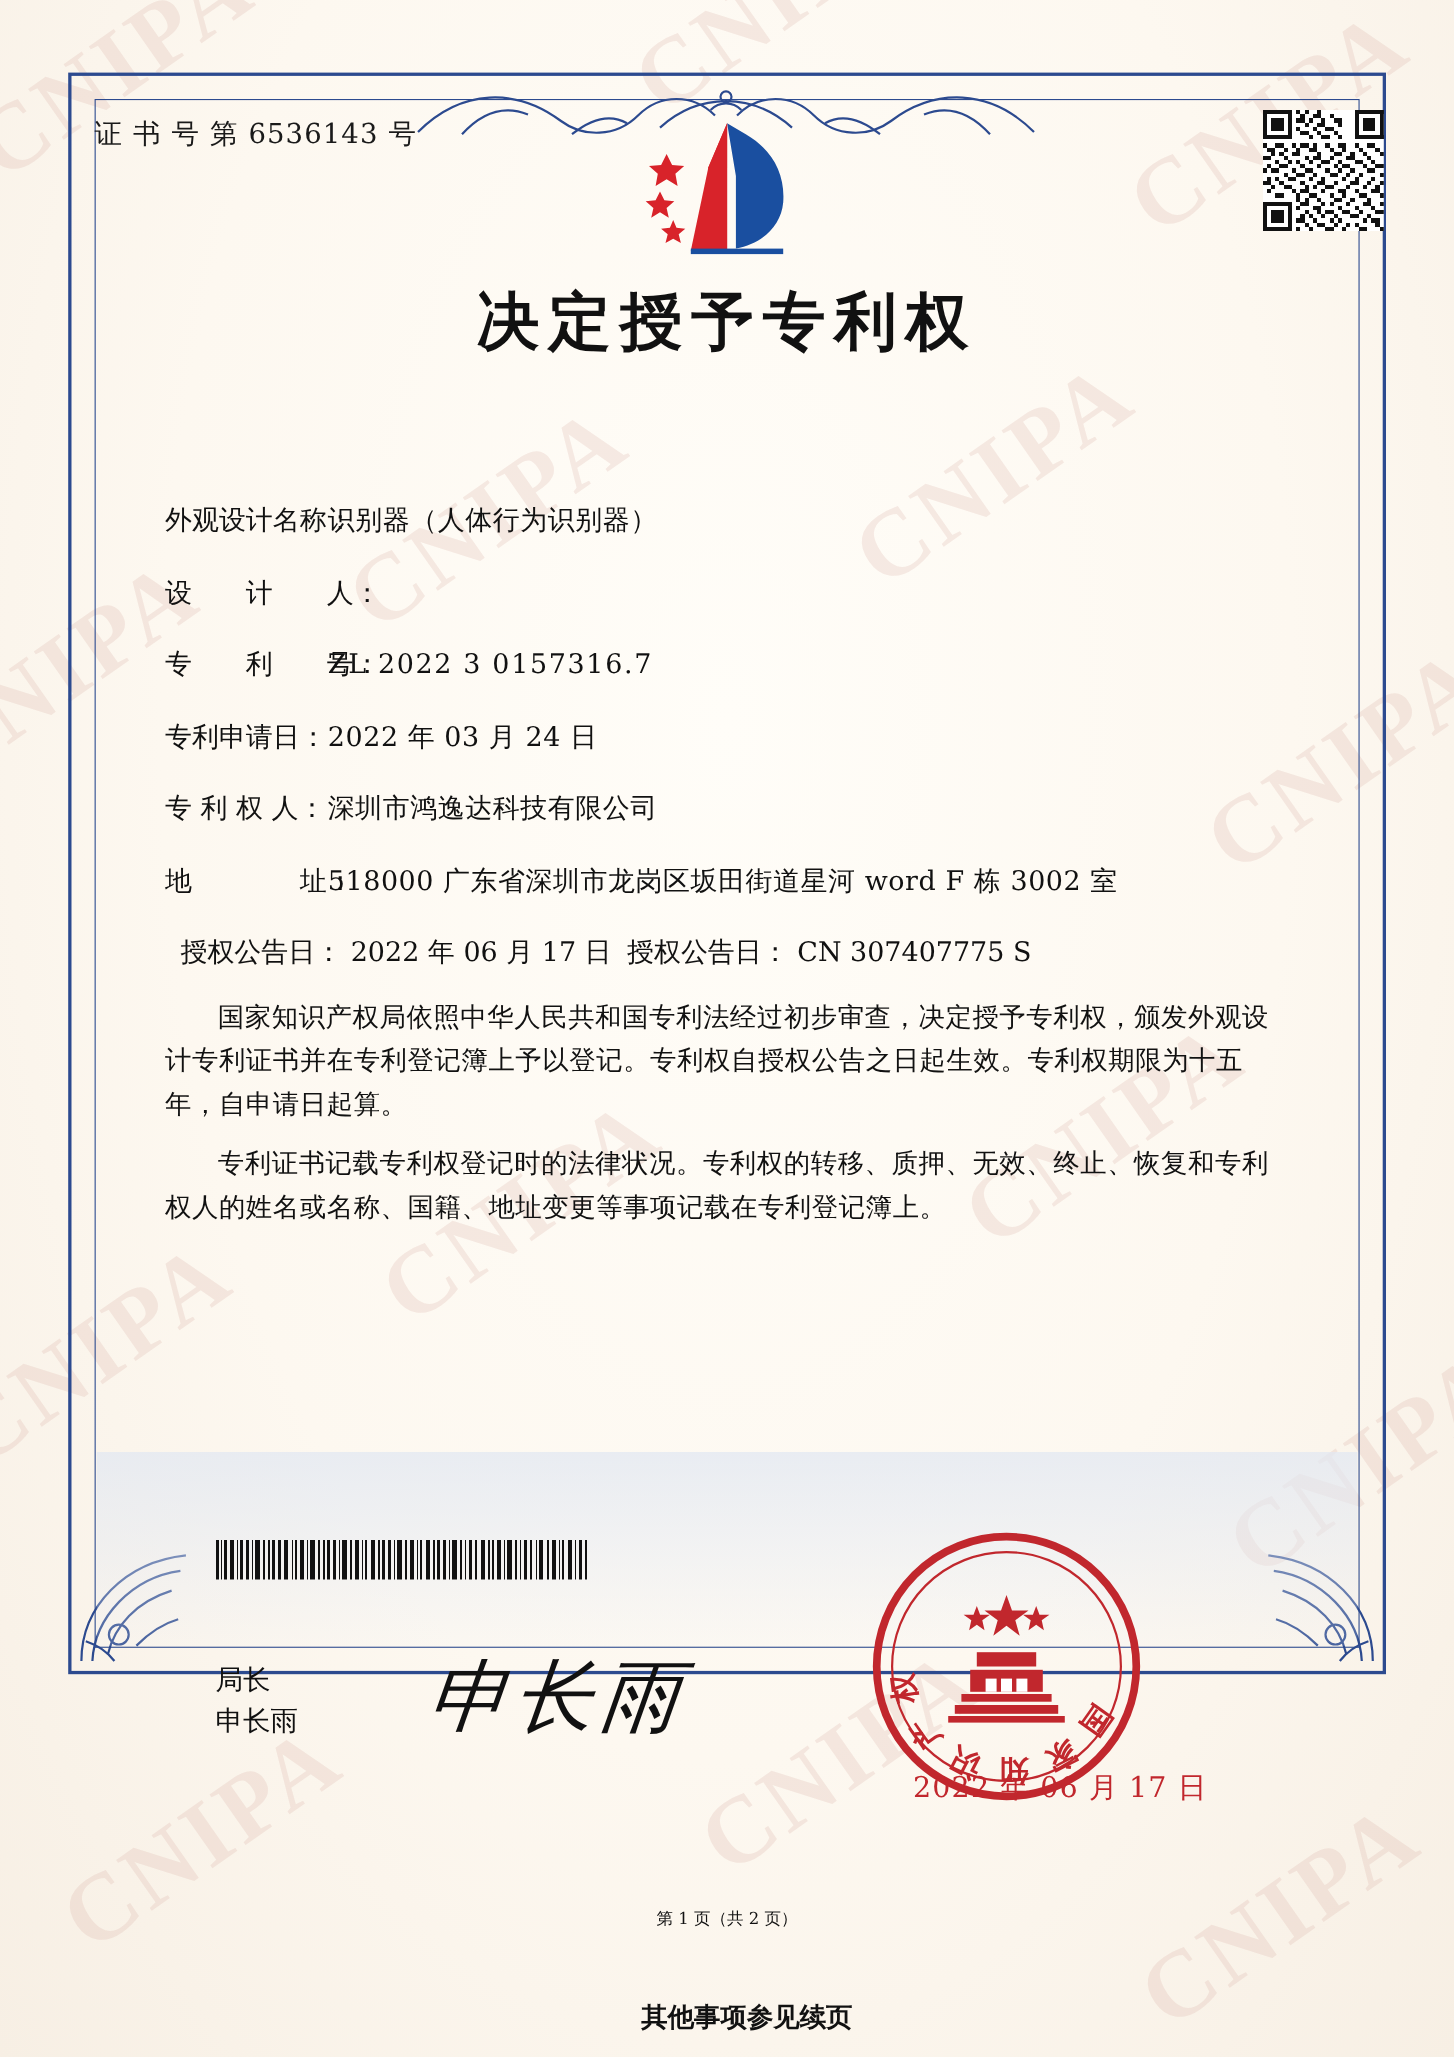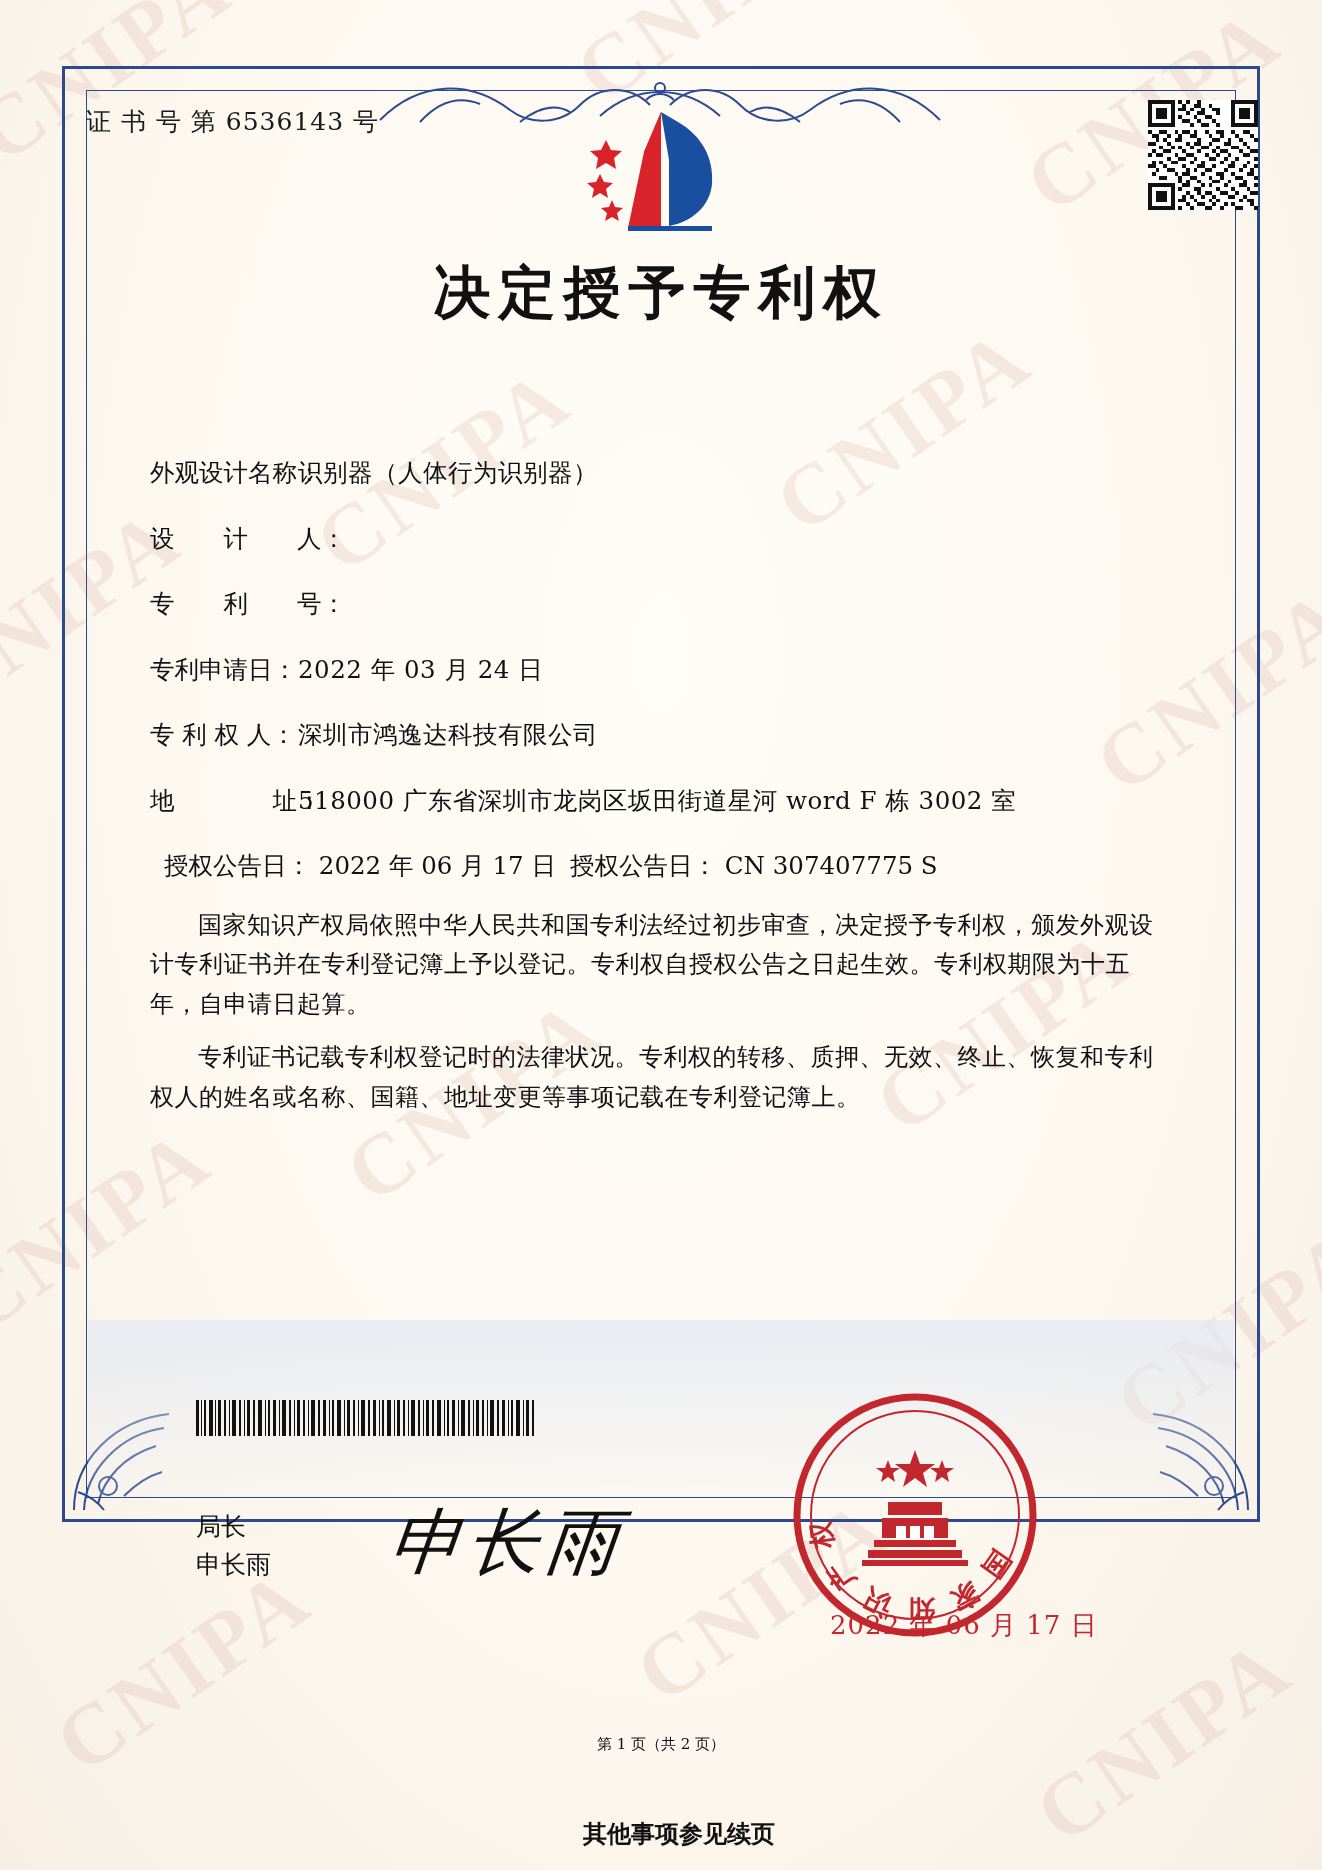--- a/index.html
+++ b/index.html
@@ -527,20 +527,21 @@
       <div class="lbl">外观设计名称：</div>
       <div class="val">识别器（人体行为识别器）</div>
     </div>
 
     <div class="row">
       <div class="lbl">设　　计　　人：</div>
     </div>
 
     <div class="row">
       <div class="lbl">专　　利　　号：</div>
+      <div class="val mono">ZL 2022 3 0157316.7</div>
     </div>
 
     <div class="row">
       <div class="lbl">专利申请日：</div>
       <div class="val">2022 年 03 月 24 日</div>
     </div>
 
     <div class="row">
       <div class="lbl">专 利 权 人：</div>
       <div class="val">深圳市鸿逸达科技有限公司</div>

